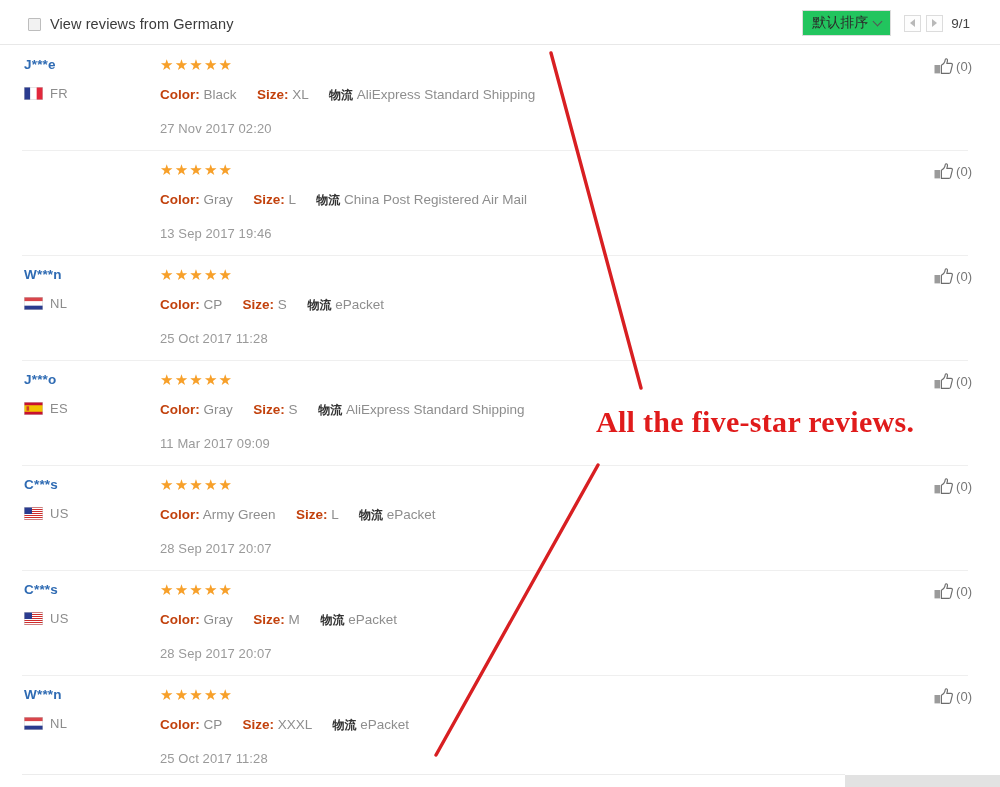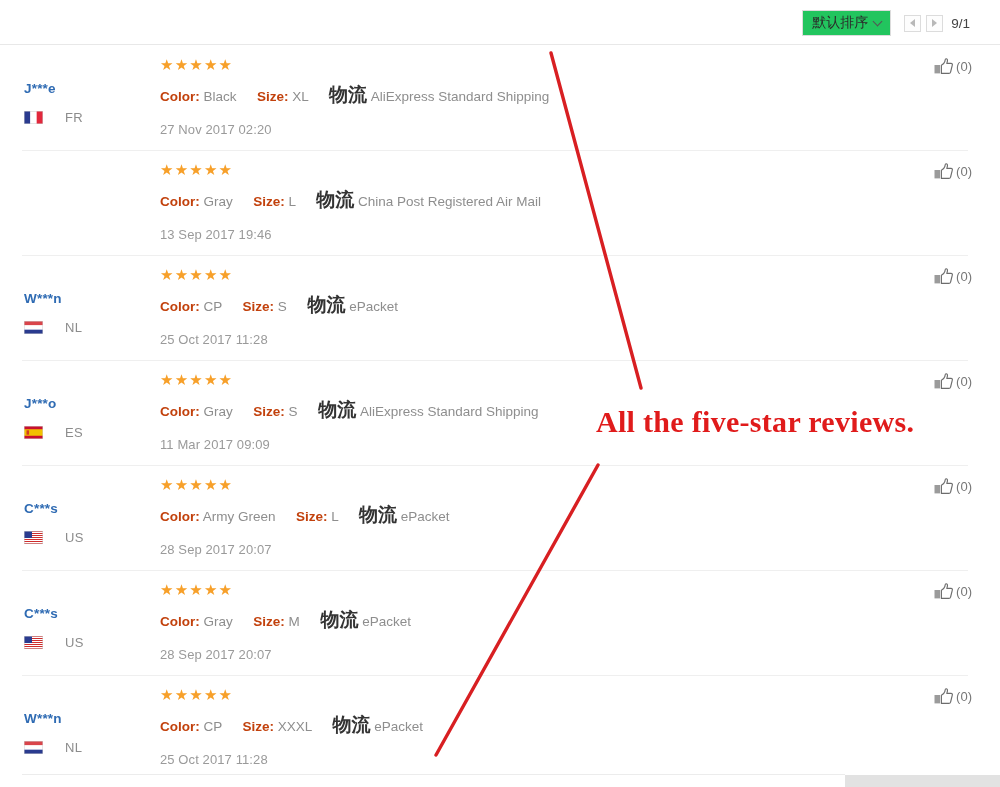--- a/index.html
+++ b/index.html
@@ -114,25 +114,24 @@
     position: absolute;
     left: 24px; top: 12px;
     width: 120px;
   }
   .user-name {
     font-size: 13.5px;
     font-weight: bold;
     color: #2f6bb3;
     letter-spacing: 0.2px;
     line-height: 16px;
-    margin-top: 24px;
   }
   .country {
     display: flex; align-items: center;
-    gap: 22px;
+    gap: 7px;
     margin-top: 13px;
   }
   .flag {
     width: 19px; height: 13px;
     display: block;
     flex: 0 0 auto;
   }
   .cc {
     font-size: 13px;
     color: #8c8c8c;
@@ -160,21 +159,21 @@
     line-height: 17px;
   }
   .attrs b {
     color: #c2410c;
     font-weight: bold;
   }
   .attrs .sep { display: inline-block; width: 13px; }
   .attrs .cn {
     color: #333;
     font-weight: bold;
-    font-size: 19px;
+    font-size: 12px;
   }
   .date {
     margin-top: 17px;
     font-size: 13px;
     color: #9a9a9a;
     letter-spacing: 0.1px;
   }
 
   .like-col {
     position: absolute;
@@ -225,20 +224,24 @@
     width: 823px; height: 1px;
     background: #ececec;
   }
 </style>
 </head>
 <body>
 
 <div id="page">
 
   <div class="header">
+    <div class="filter-row">
+      <span class="checkbox"></span>
+      <span class="filter-label">View reviews from Germany</span>
+    </div>
 
     <div class="controls">
       <div class="sort-select">
         <span>默认排序</span>
         <span class="chev"></span>
       </div>
       <div class="pager">
         <span class="pg-btn">
           <span class="tri-l"></span>
         </span>

